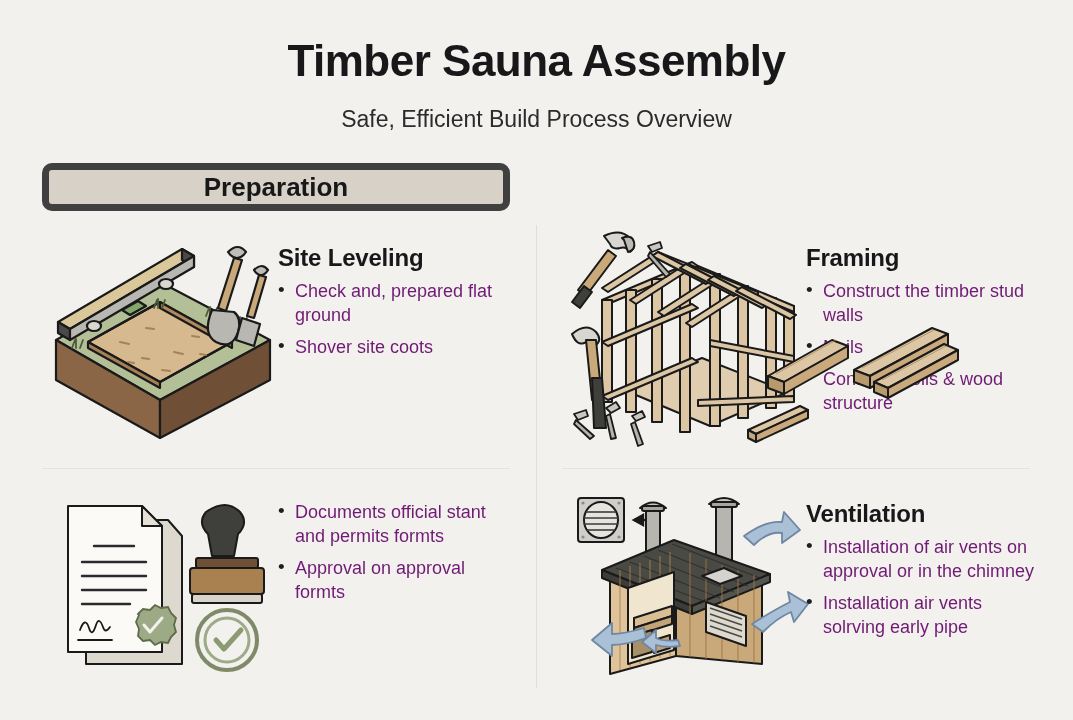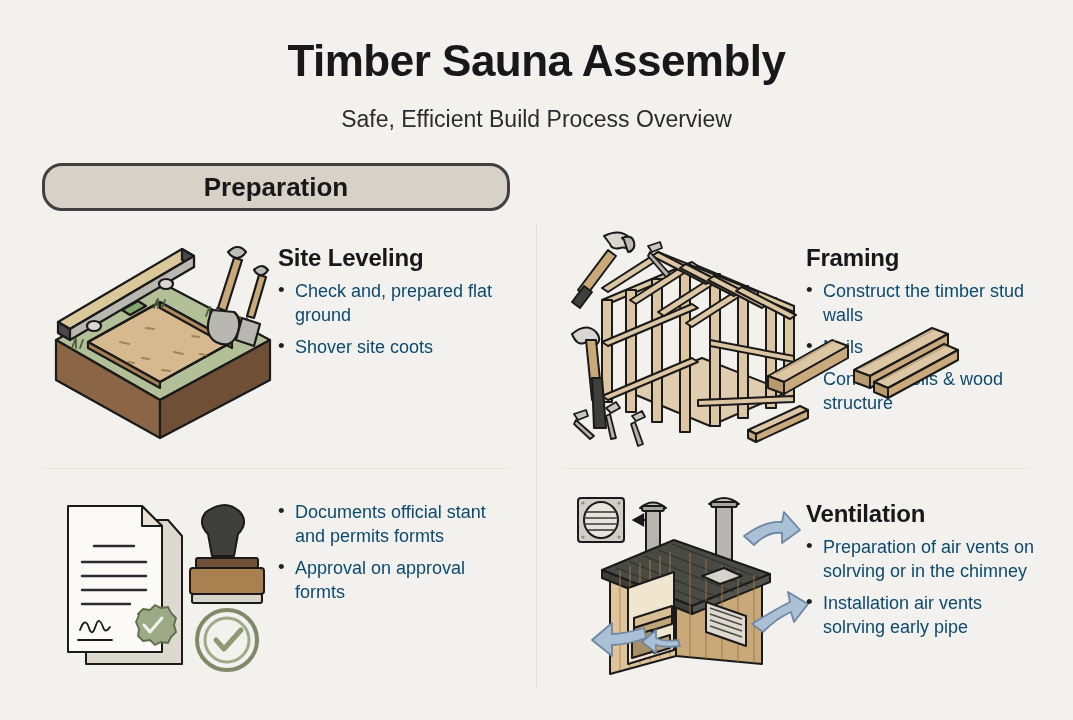--- a/index.html
+++ b/index.html
@@ -23,22 +23,22 @@
     text-align: center;
     font-size: 23px; font-weight: 400;
     color: #2b2b2d;
     margin-top: 12px;
   }
 
   
   .pill {
     position: absolute; height: 48px;
     background: #d7d1c7;
-    border: 3px solid #404040;
-    border-radius: 20px;
+    border: 7px solid #404040;
+    border-radius: 10px;
     display: flex; align-items: center; justify-content: center;
     font-size: 26px; font-weight: 700; color: #18181a;
   }
   #pill-left  { left: 42px;  top: 163px; width: 468px; }
   #pill-right { left: 562px; top: 163px; width: 468px; }
 
   
   .v-divider {
     position: absolute; left: 536px; top: 225px;
     width: 1px; height: 463px; background: #e0ded7;
@@ -61,21 +61,21 @@
   #txt-frame  { left: 244px; top: 14px;  width: 232px; }
   #txt-vent   { left: 244px; top: 14px;  width: 232px; }
 
   .h3 {
     font-size: 24px; font-weight: 700; color: #18181a;
     margin-bottom: 7px; letter-spacing: -0.2px;
   }
   ul.bullets { list-style: none; }
   ul.bullets li {
     position: relative; padding-left: 17px;
-    font-size: 18px; line-height: 24px; color: #0c4a6e;
+    font-size: 18px; line-height: 24px; color: #701a75;
     margin-bottom: 8px;
   }
   ul.bullets li::before {
     content: "\2022"; position: absolute; left: 0; top: -1px;
     font-size: 19px; color: #1f1f21;
   }
   li.gap-after { margin-bottom: 56px; }
 
   
   #planks-overlay { position: absolute; left: 200px; top: 96px; }
@@ -423,19 +423,19 @@
 
         <path d="M78 140 q-20 6 -32 6 l0 -11 l-20 17 l20 16 l0 -11 q14 0 34 -7 Z"></path>
 
         <path d="M112 152 q-14 2 -22 -2 l0 -8 l-14 12 l14 11 l0 -8 q10 3 24 1 Z"></path>
       </g>
     </svg>
 
     <div class="txt" id="txt-vent">
       <div class="h3">Ventilation</div>
       <ul class="bullets">
-        <li>Preparation of air vents on solrving or in the chimney</li>
+        <li>Installation of air vents on approval or in the chimney</li>
         <li>Installation air vents solrving early pipe</li>
       </ul>
     </div>
   </div>
 
 </div>
 
 </body></html>

